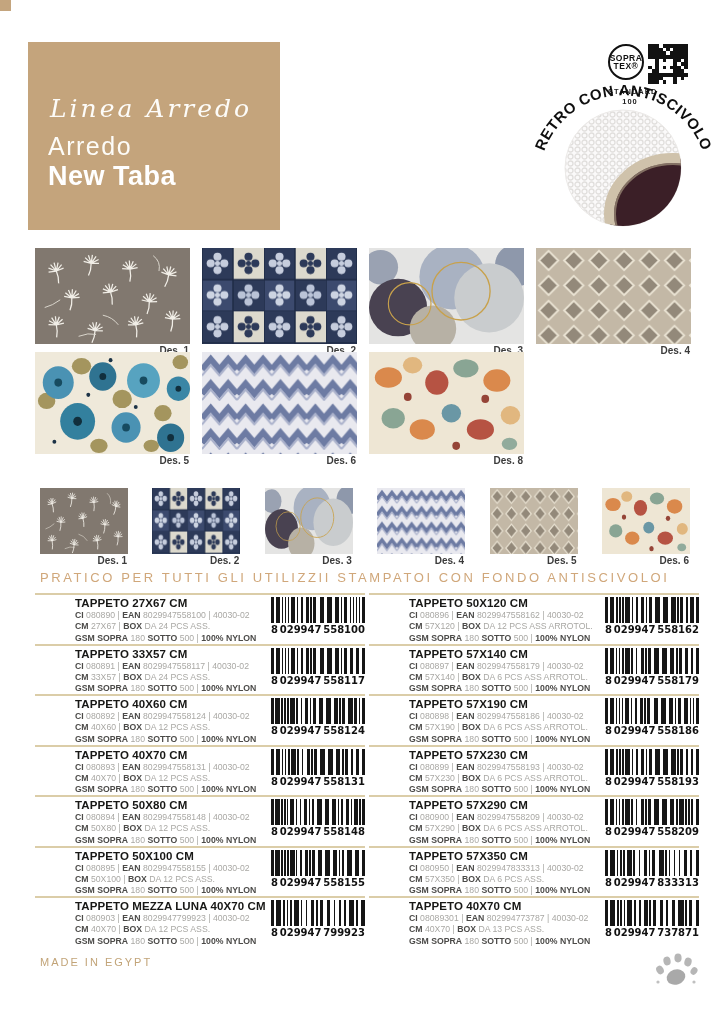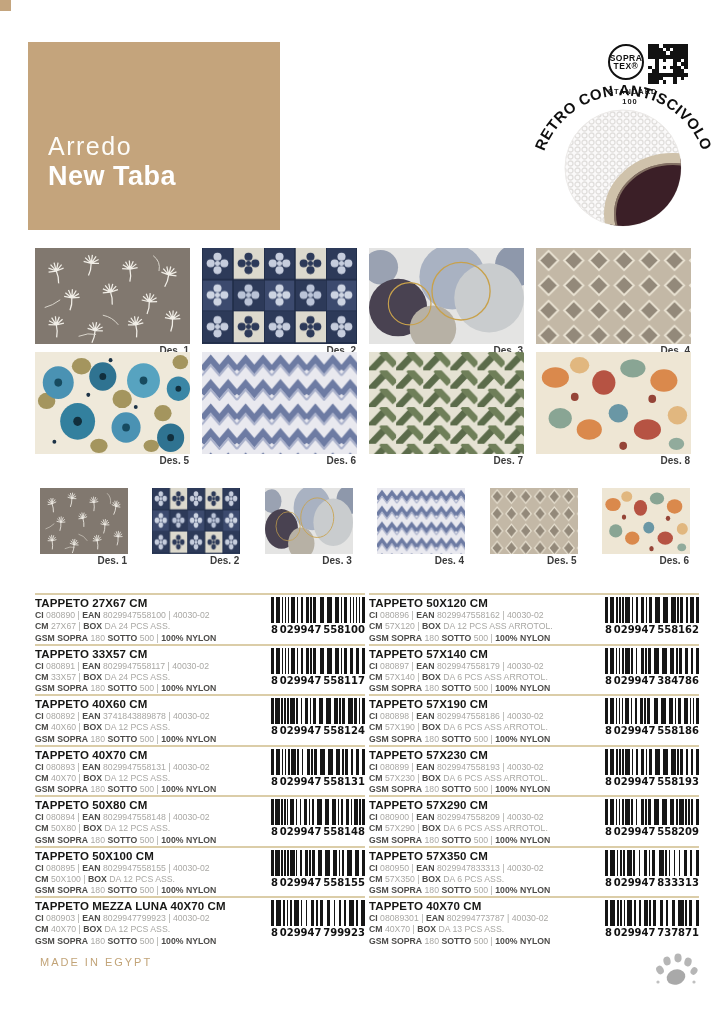--- a/index.html
+++ b/index.html
@@ -39,21 +39,21 @@
   .swatch { position:relative; }
   .row-l1 .swatch { width:155px; height:96px; }
   .row-l2 .swatch { width:155px; height:102px; }
   .row-s  .swatch { width:88px; height:66px; }
   .swatch svg.sw { width:100%; height:100%; display:block; }
   .des-label { position:absolute; right:1px; top:100%; margin-top:1px; font-size:10px; font-weight:700; color:#3b3b3b; white-space:nowrap; }
 
   
   .products { position:absolute; left:35px; top:593px; width:664px; display:grid; grid-template-columns:330px 330px; column-gap:4px; grid-template-rows:repeat(7,50.5px); grid-auto-flow:column; }
   .product { border-top:2px solid #dbcda8; padding-top:2px; display:flex; overflow:hidden; }
-  .p-text { flex:1; min-width:0; padding-right:2px; }
+  .p-text { flex:1; min-width:0; padding-right:2px;margin-left:40px; }
   .p-title { font-size:11.5px; font-weight:700; color:#171715; letter-spacing:.1px; white-space:nowrap; margin-bottom:1px; }
   .p-line { font-size:8.7px; color:#a9a8a4; line-height:1.3; white-space:nowrap; }
   .p-line b { color:#4b4a48; font-weight:700; }
   .p-bc { width:94px; flex:0 0 94px; display:flex; flex-direction:column; }
   .bars { height:26px; display:flex; }
   .bars i { display:block; }
   .bars i.b { background:#151515; }
   .bc-digits { display:flex; justify-content:space-between; font-family:"DejaVu Sans",sans-serif; font-size:10px; font-weight:700; color:#111; line-height:1.1; margin-top:1px; }
 
   .paw { position:absolute; left:650px; top:944px; width:52px; height:52px; }
@@ -223,20 +223,21 @@
             <circle cx="120" cy="46" r="4" fill="#8c3327"></circle>
             <circle cx="90" cy="92" r="4" fill="#8c3327"></circle>
         </g>
       </g>
     </defs>
   </svg>
 
   <div class="corner-mark"></div>
 
   <div class="header-block">
+    <div class="brand-script">Linea Arredo</div>
     <div class="hline1">Arredo</div>
     <div class="hline2">New Taba</div>
   </div>
 
   <div class="oeko-wrap">
     <div class="oeko-row">
       <div class="oeko-circle">
         <b>SOPRA</b>
         <b>TEX®</b>
       </div>
@@ -425,26 +426,20 @@
     <span class="des-label">Des. 5</span>
   </div>
 
   <div class="swatch">
     <svg class="sw" viewBox="0 0 160 100" preserveAspectRatio="none">
           <use href="#pat-chevron"></use>
         </svg>
     <span class="des-label">Des. 6</span>
   </div>
 
-  <div class="swatch">
-    <svg class="sw" viewBox="0 0 160 100" preserveAspectRatio="none">
-          <use href="#pat-weave"></use>
-        </svg>
-    <span class="des-label">Des. 7</span>
-  </div>
 
   <div class="swatch">
     <svg class="sw" viewBox="0 0 160 100" preserveAspectRatio="none">
           <use href="#pat-floral"></use>
         </svg>
     <span class="des-label">Des. 8</span>
   </div>
 </div>
 
 
@@ -485,20 +480,21 @@
   </div>
 
   <div class="swatch">
     <svg class="sw" viewBox="0 0 160 100" preserveAspectRatio="none">
           <use href="#pat-floral"></use>
         </svg>
     <span class="des-label">Des. 6</span>
   </div>
 </div>
 
+  <div class="headline">PRATICO PER TUTTI GLI UTILIZZII STAMPATOI CON FONDO ANTISCIVOLOI</div>
 
   <div class="products" id="products">
   <div class="product">
     <div class="p-text">
       <div class="p-title">TAPPETO 27X67 CM</div>
       <div class="p-line">
         <b class="f-ci-l">CI</b> <span class="f-ci">080890</span> <span class="f-s1">|</span> <b class="f-ean-l">EAN</b> <span class="f-ean">8029947558100</span> <span class="f-s2">|</span> <span class="f-code">40030-02</span>
       </div>
       <div class="p-line">
         <b class="f-cm-l">CM</b> <span class="f-cm">27X67</span> <span class="f-s3">|</span> <b class="f-box-l">BOX</b> <span class="f-box">DA 24 PCS ASS.</span>
@@ -617,21 +613,21 @@
             <span>029947</span>
             <span>558117</span>
           </div>
     </div>
   </div>
 
   <div class="product">
     <div class="p-text">
       <div class="p-title">TAPPETO 40X60 CM</div>
       <div class="p-line">
-        <b class="f-ci-l">CI</b> <span class="f-ci">080892</span> <span class="f-s1">|</span> <b class="f-ean-l">EAN</b> <span class="f-ean">3741843889878</span> <span class="f-s2">|</span> <span class="f-code">40030-02</span>
+        <b class="f-ci-l">CI</b> <span class="f-ci">080892</span> <span class="f-s1">|</span> <b class="f-ean-l">EAN</b> <span class="f-ean">8029947558124</span> <span class="f-s2">|</span> <span class="f-code">40030-02</span>
       </div>
       <div class="p-line">
         <b class="f-cm-l">CM</b> <span class="f-cm">40X60</span> <span class="f-s3">|</span> <b class="f-box-l">BOX</b> <span class="f-box">DA 12 PCS ASS.</span>
       </div>
       <div class="p-line">
         <b class="f-gsm-l">GSM SOPRA</b> <span class="f-gsm">180</span> <b class="f-sotto-l">SOTTO</b> <span class="f-sotto">500</span> <span class="f-s4">|</span> <b class="f-mat">100% NYLON</b>
       </div>
     </div>
     <div class="p-bc">
       <div class="bars">
@@ -1039,21 +1035,21 @@
             <i style="flex: 2 0 0px;"></i>
             <i class="b" style="flex: 2 0 0px;"></i>
             <i style="flex: 2 0 0px;"></i>
             <i class="b" style="flex: 1 0 0px;"></i>
             <i style="flex: 2 0 0px;"></i>
             <i class="b" style="flex: 2 0 0px;"></i>
           </div>
       <div class="bc-digits">
             <span>8</span>
             <span>029947</span>
-            <span>384786</span>
+            <span>558179</span>
           </div>
     </div>
   </div>
 
   <div class="product">
     <div class="p-text">
       <div class="p-title">TAPPETO 57X190 CM</div>
       <div class="p-line">
         <b class="f-ci-l">CI</b> <span class="f-ci">080898</span> <span class="f-s1">|</span> <b class="f-ean-l">EAN</b> <span class="f-ean">8029947558186</span> <span class="f-s2">|</span> <span class="f-code">40030-02</span>
       </div>

